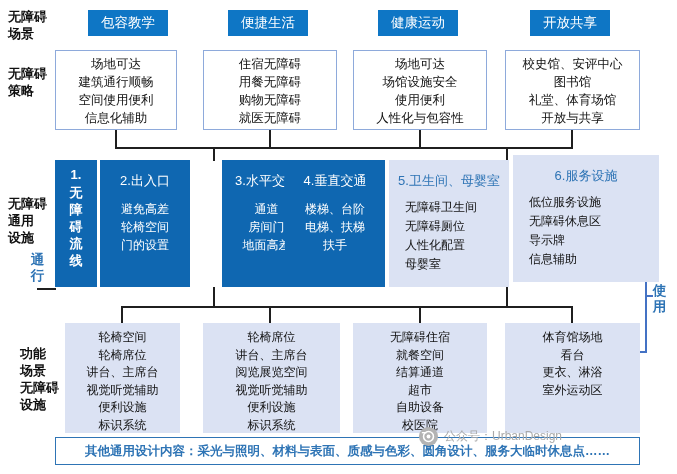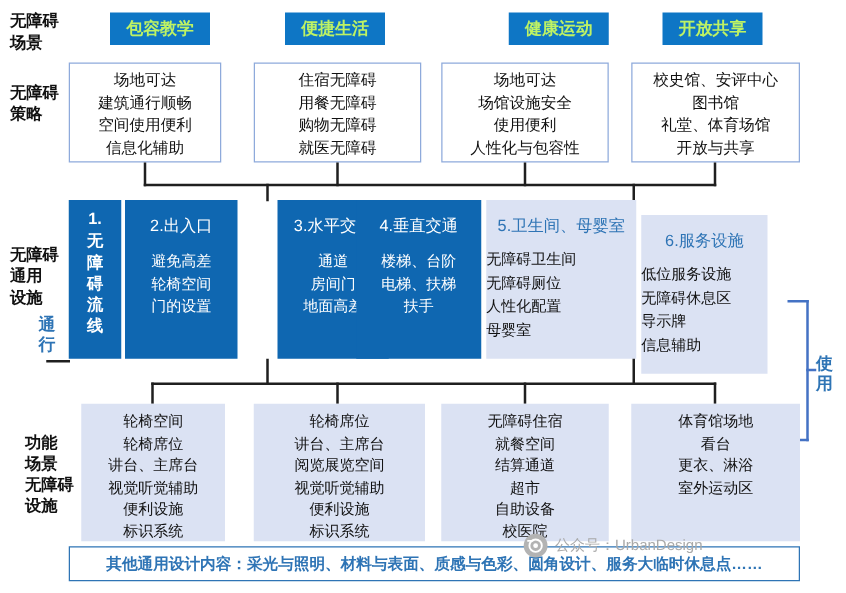--- a/index.html
+++ b/index.html
@@ -5,36 +5,36 @@
   html,body{margin:0;padding:0;background:#ffffff;}
   #canvas{
     position:relative;width:677px;height:474px;background:#ffffff;overflow:hidden;
     font-family:"Liberation Sans","DejaVu Sans",sans-serif;color:#111;
   }
   .abs{position:absolute;}
   
   .row-label{font-size:13px;font-weight:bold;line-height:1.3;color:#111;white-space:pre-line;}
   
   .scn-btn{
-    background:#0e76c5;color:#bef264;font-weight:bold;font-size:13.5px;
+    background:#0e76c5;color:#ffffff;font-weight:normal;font-size:13.5px;
     display:flex;align-items:center;justify-content:center;height:26px;
   }
   
   .strat-box{
     background:#fff;border:1.5px solid #8eaadb;box-sizing:border-box;
     font-size:12.5px;line-height:18px;text-align:center;padding-top:4px;color:#111;
   }
   
   .band-col{box-sizing:border-box;}
   .band-dark{background:#0f67b1;color:#fff;}
   .band-light{background:#dbe2f3;color:#111;}
   .band-head{font-size:13px;font-weight:normal;text-align:center;padding-top:12px;}
   .band-head-light{color:#2e74b5;}
   .band-items{font-size:12px;line-height:18px;text-align:center;margin-top:10px;}
-  .band-items-left{font-size:12px;line-height:19px;text-align:left;margin-top:8px;}
+  .band-items-left{font-size:12px;line-height:19px;text-align:left;padding-left:16px;margin-top:8px;}
   .vnum{font-size:13px;font-weight:bold;text-align:center;padding-top:7px;}
   .vchars{width:15px;margin:2px auto 0;word-break:break-all;font-size:13px;font-weight:bold;line-height:17px;text-align:center;}
   
   .fn-box{
     background:#dbe2f3;box-sizing:border-box;font-size:12px;line-height:17.5px;
     text-align:center;padding-top:6px;color:#111;
   }
   
   .footer-bar{
     background:#fff;border:1.5px solid #2e74b5;box-sizing:border-box;
@@ -69,21 +69,21 @@
   <div class="abs line" style="left:37px;top:288px;width:19px;height:2px;"></div>
   <div class="abs v-side-label" style="left:652px;top:283px;">使用</div>
 
   <div class="abs blue-line" style="left:645px;top:240px;width:2px;height:113px;"></div>
   <div class="abs blue-line" style="left:630px;top:240px;width:17px;height:2px;"></div>
   <div class="abs blue-line" style="left:630px;top:351px;width:17px;height:2px;"></div>
   <div class="abs blue-line" style="left:645px;top:295px;width:8px;height:2px;"></div>
 
   <div class="abs scn-btn" style="left:88px;top:10px;width:80px;">包容教学</div>
   <div class="abs scn-btn" style="left:228px;top:10px;width:80px;">便捷生活</div>
-  <div class="abs scn-btn" style="left:378px;top:10px;width:80px;margin-left:29px;">健康运动</div>
+  <div class="abs scn-btn" style="left:378px;top:10px;width:80px;">健康运动</div>
   <div class="abs scn-btn" style="left:530px;top:10px;width:80px;">开放共享</div>
 
   <div class="abs strat-box" style="left:55px;top:50px;width:122px;height:80px;">
       <div>场地可达</div>
       <div>建筑通行顺畅</div>
       <div>空间使用便利</div>
       <div>信息化辅助</div>
     </div>
   <div class="abs strat-box" style="left:203px;top:50px;width:134px;height:80px;">
       <div>住宿无障碍</div>
@@ -147,21 +147,21 @@
   <div class="abs band-col band-light" style="left:389px;top:160px;width:120px;height:127px;">
     <div class="band-head band-head-light">5.卫生间、母婴室</div>
     <div class="band-items-left">
         <div>无障碍卫生间</div>
         <div>无障碍厕位</div>
         <div>人性化配置</div>
         <div>母婴室</div>
       </div>
   </div>
 
-  <div class="abs band-col band-light" style="left:513px;top:172px;width:101px;height:127px;">
+  <div class="abs band-col band-light" style="left:513px;top:155px;width:146px;height:127px;">
     <div class="band-head band-head-light">6.服务设施</div>
     <div class="band-items-left">
         <div>低位服务设施</div>
         <div>无障碍休息区</div>
         <div>导示牌</div>
         <div>信息辅助</div>
       </div>
   </div>
 
   <div class="abs line" style="left:213px;top:287px;width:2px;height:21px;"></div>

